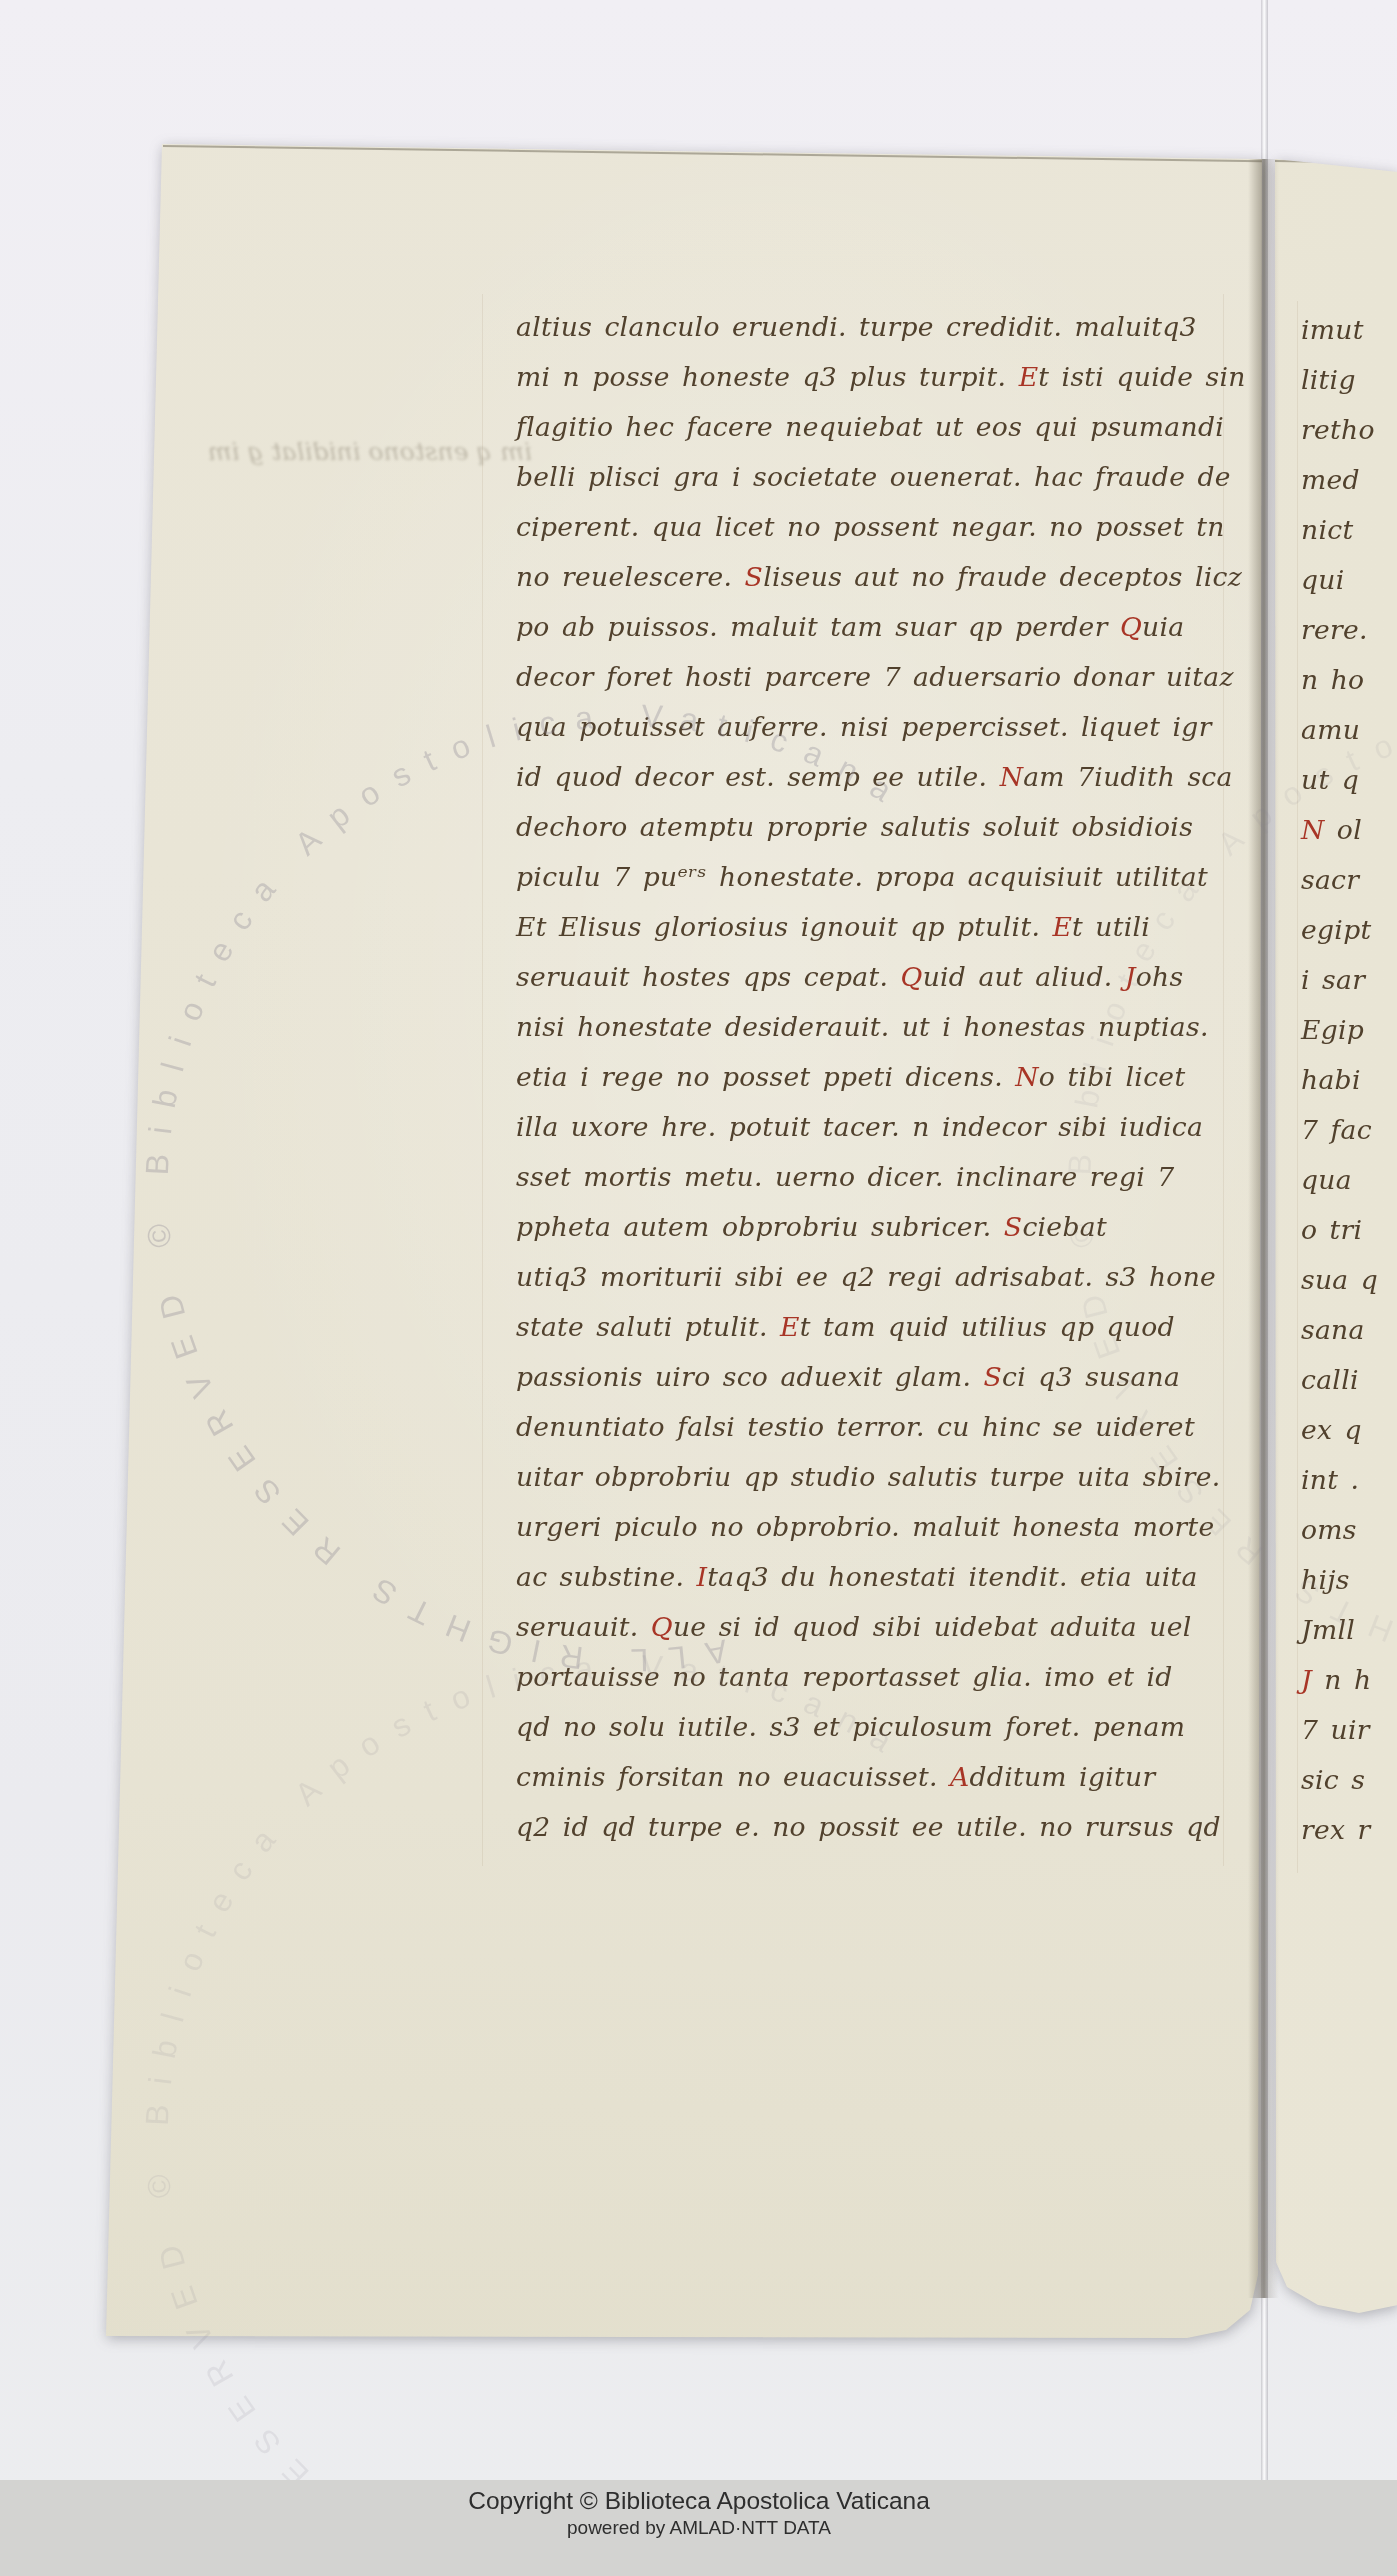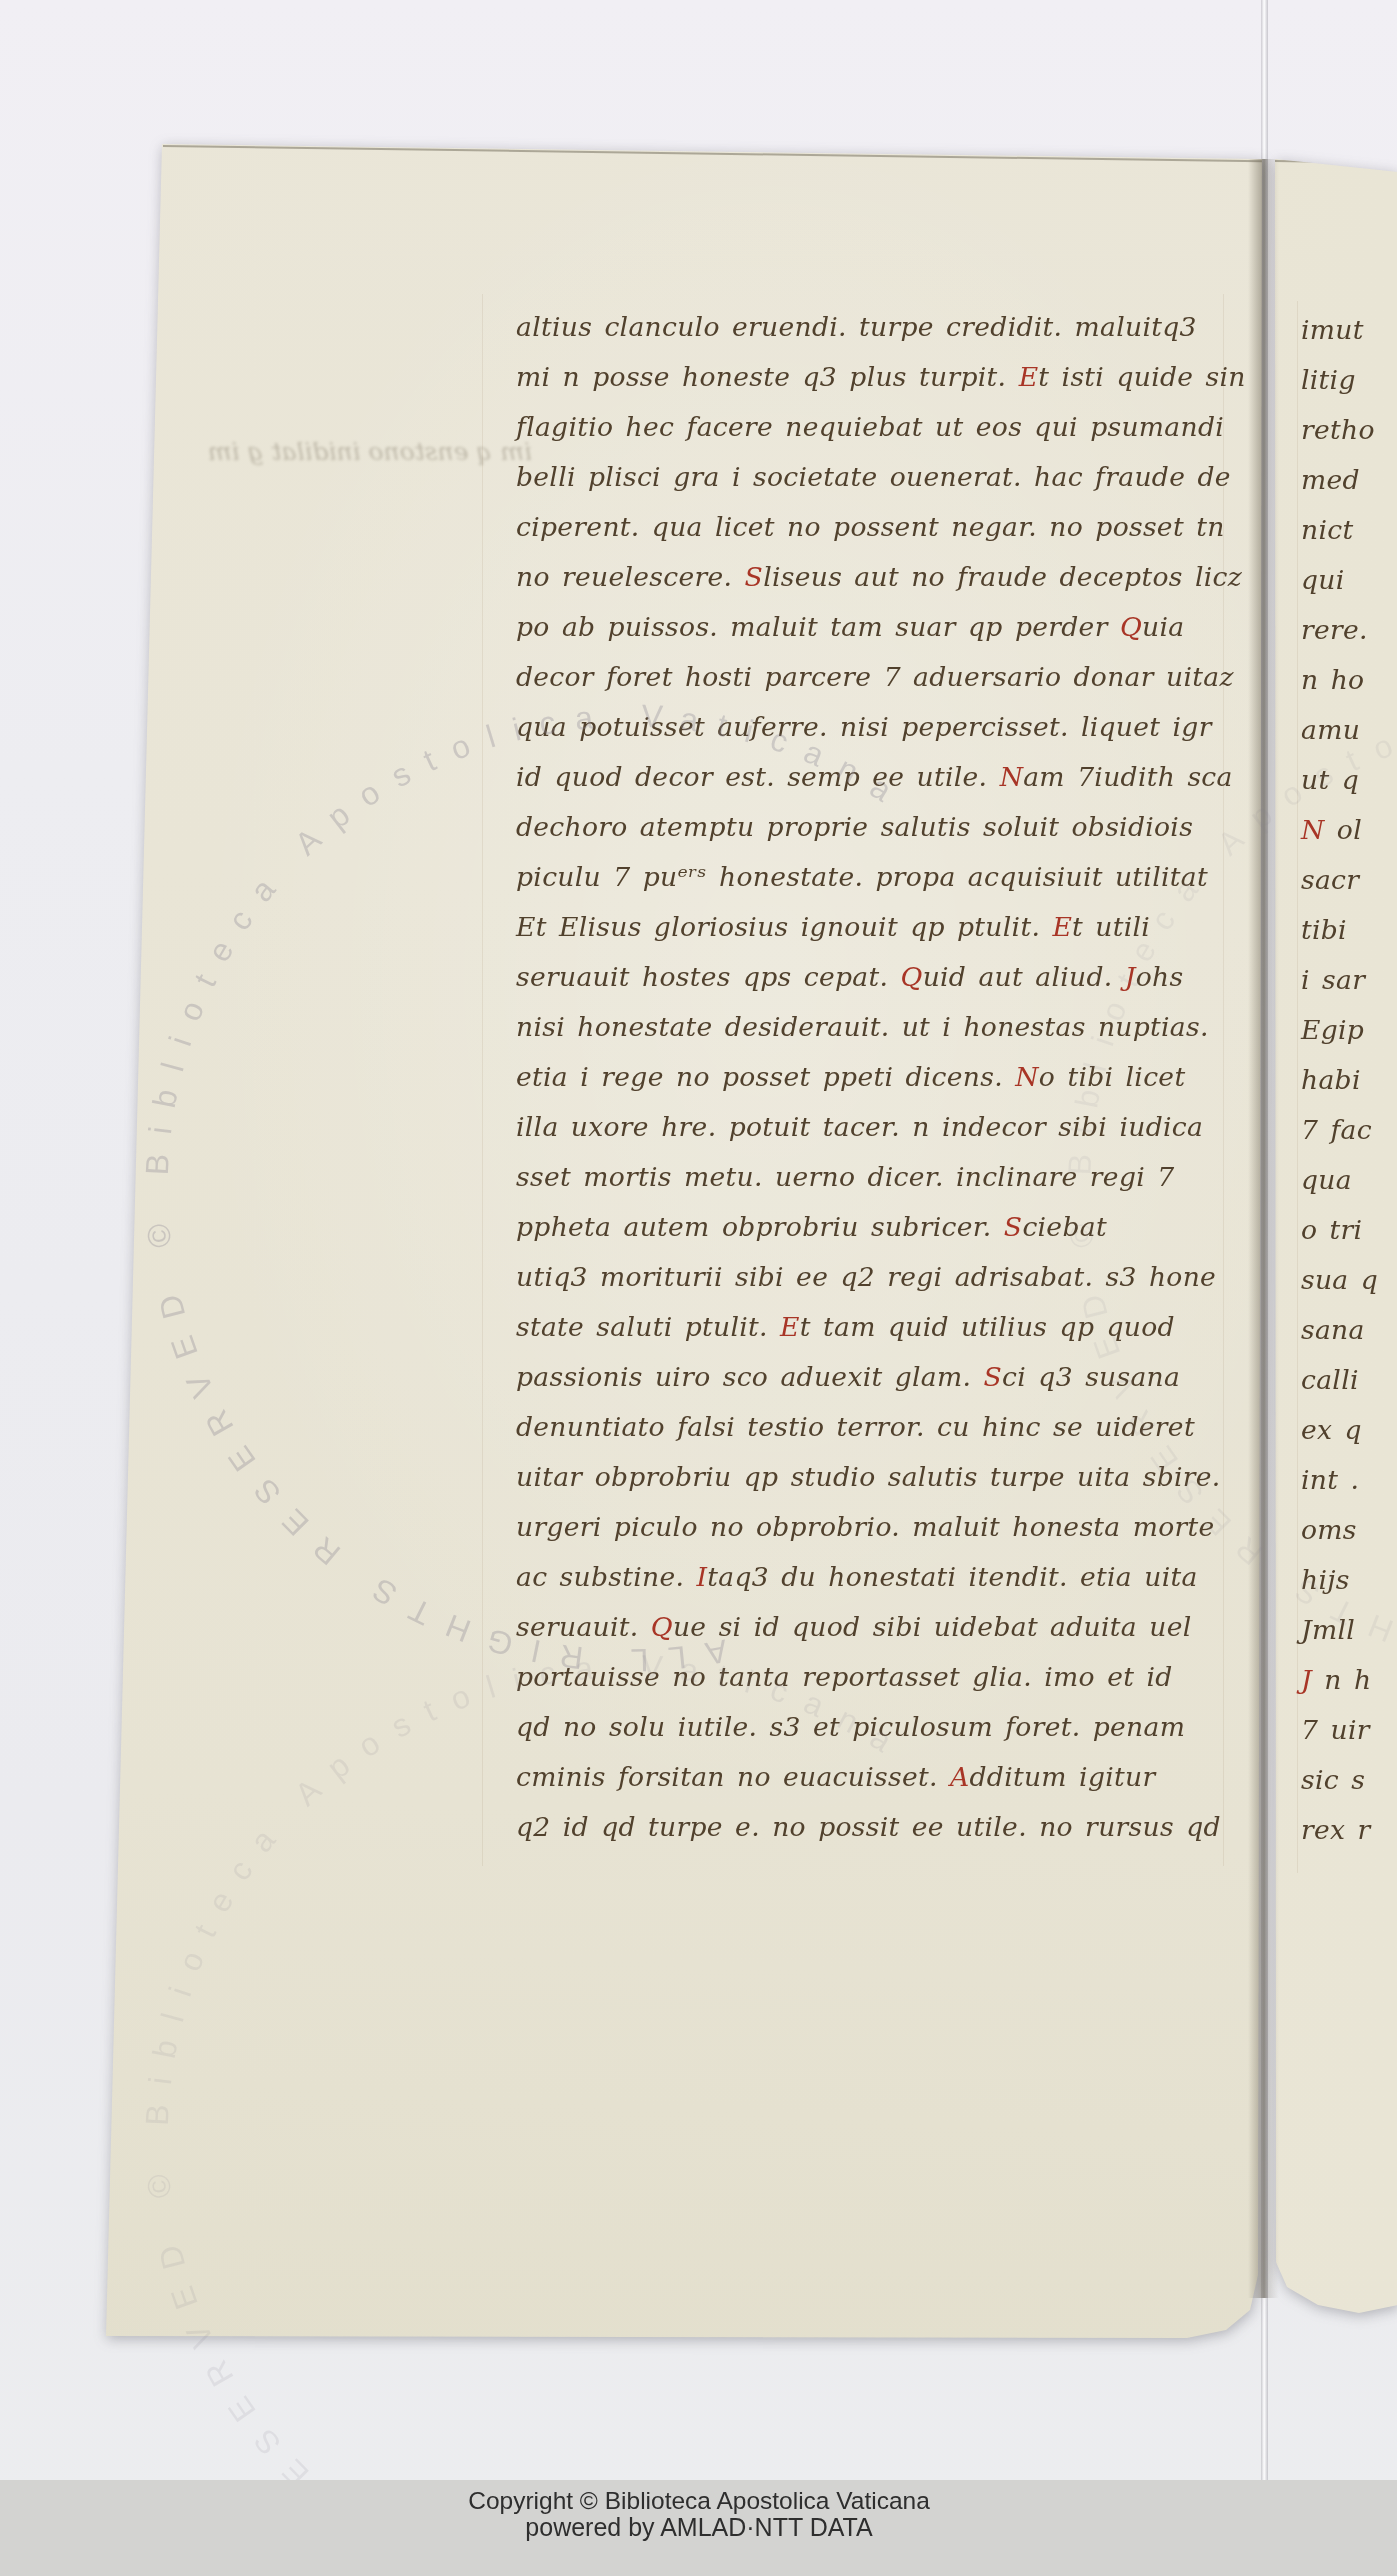--- a/index.html
+++ b/index.html
@@ -34,21 +34,21 @@
            font-family:"DejaVu Serif",serif;font-style:italic;font-size:25px;line-height:70px;
            color:#7b7260;opacity:.38;filter:blur(1.7px);transform:scaleX(-1);white-space:nowrap;}
   
   #wm-svg{position:absolute;left:0;top:0;width:1398px;height:2576px;z-index:50;pointer-events:none;}
   #wm-svg text{font-family:"Liberation Sans",sans-serif;font-weight:500;font-size:46px;letter-spacing:4px;fill:#86818f;}
   
   #footer{position:absolute;left:0;top:2480px;width:1398px;height:96px;background:#d3d3d1;z-index:100;}
   #footer-text{position:absolute;left:0;top:5.6px;width:100%;text-align:center;color:#2e2e2e;}
   #footer-copyright{font-size:24.5px;line-height:29px;}
   #footer-url{font-size:22.4px;line-height:28px;}
-  #footer-powered{font-size:25px;line-height:25px;}
+  #footer-powered{font-size:19px;line-height:25px;}
   .bav-logo{position:absolute;top:2481px;width:133px;height:94px;}
   #logo-left{left:17px;} #logo-right{left:1248px;}
 </style>
 </head>
 <body>
 
 <div id="stage">
 
   <div id="crease"></div>
 
@@ -104,21 +104,21 @@
           <div class="ms-line"><span>retho</span></div>
           <div class="ms-line"><span>med</span></div>
           <div class="ms-line"><span>nict</span></div>
           <div class="ms-line"><span>qui</span></div>
           <div class="ms-line"><span>rere.</span></div>
           <div class="ms-line"><span>n ho</span></div>
           <div class="ms-line"><span>amu</span></div>
           <div class="ms-line"><span>ut q</span></div>
           <div class="ms-line"><span class="rubric">N</span><span> ol</span></div>
           <div class="ms-line"><span>sacr</span></div>
-          <div class="ms-line"><span>tibi</span></div>
+          <div class="ms-line"><span>egipt</span></div>
           <div class="ms-line"><span>i sar</span></div>
           <div class="ms-line"><span>Egip</span></div>
           <div class="ms-line"><span>habi</span></div>
           <div class="ms-line"><span>7 fac</span></div>
           <div class="ms-line"><span>qua</span></div>
           <div class="ms-line"><span>o tri</span></div>
           <div class="ms-line"><span>sua q</span></div>
           <div class="ms-line"><span>sana</span></div>
           <div class="ms-line"><span>calli</span></div>
           <div class="ms-line"><span>ex q</span></div>

